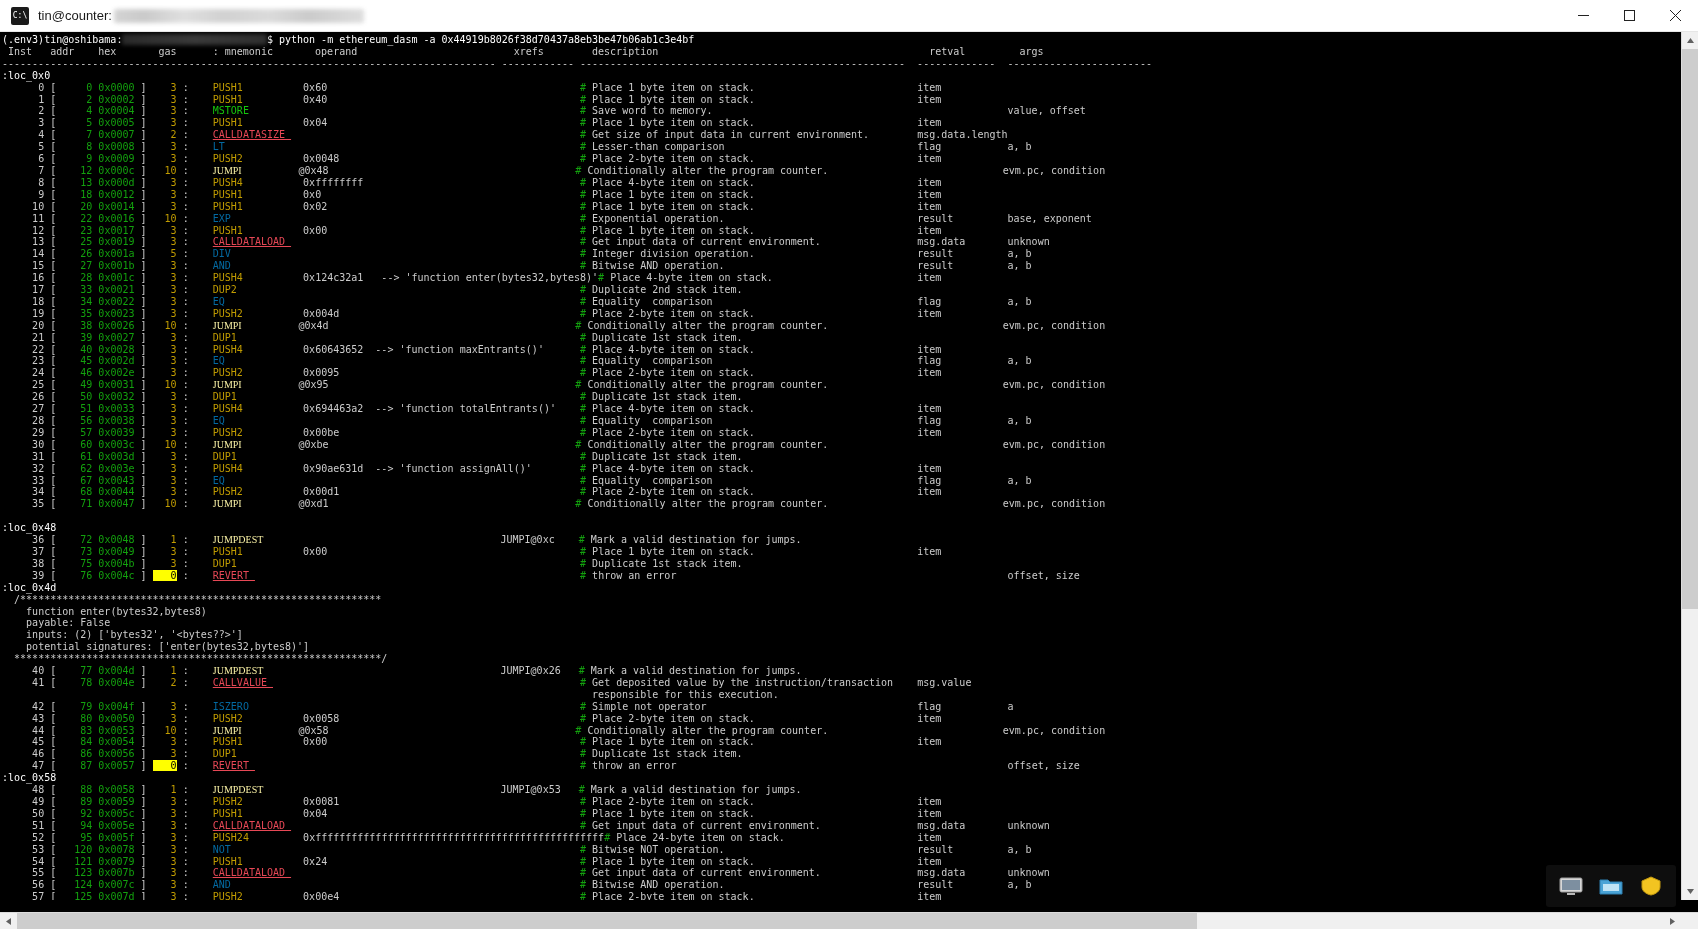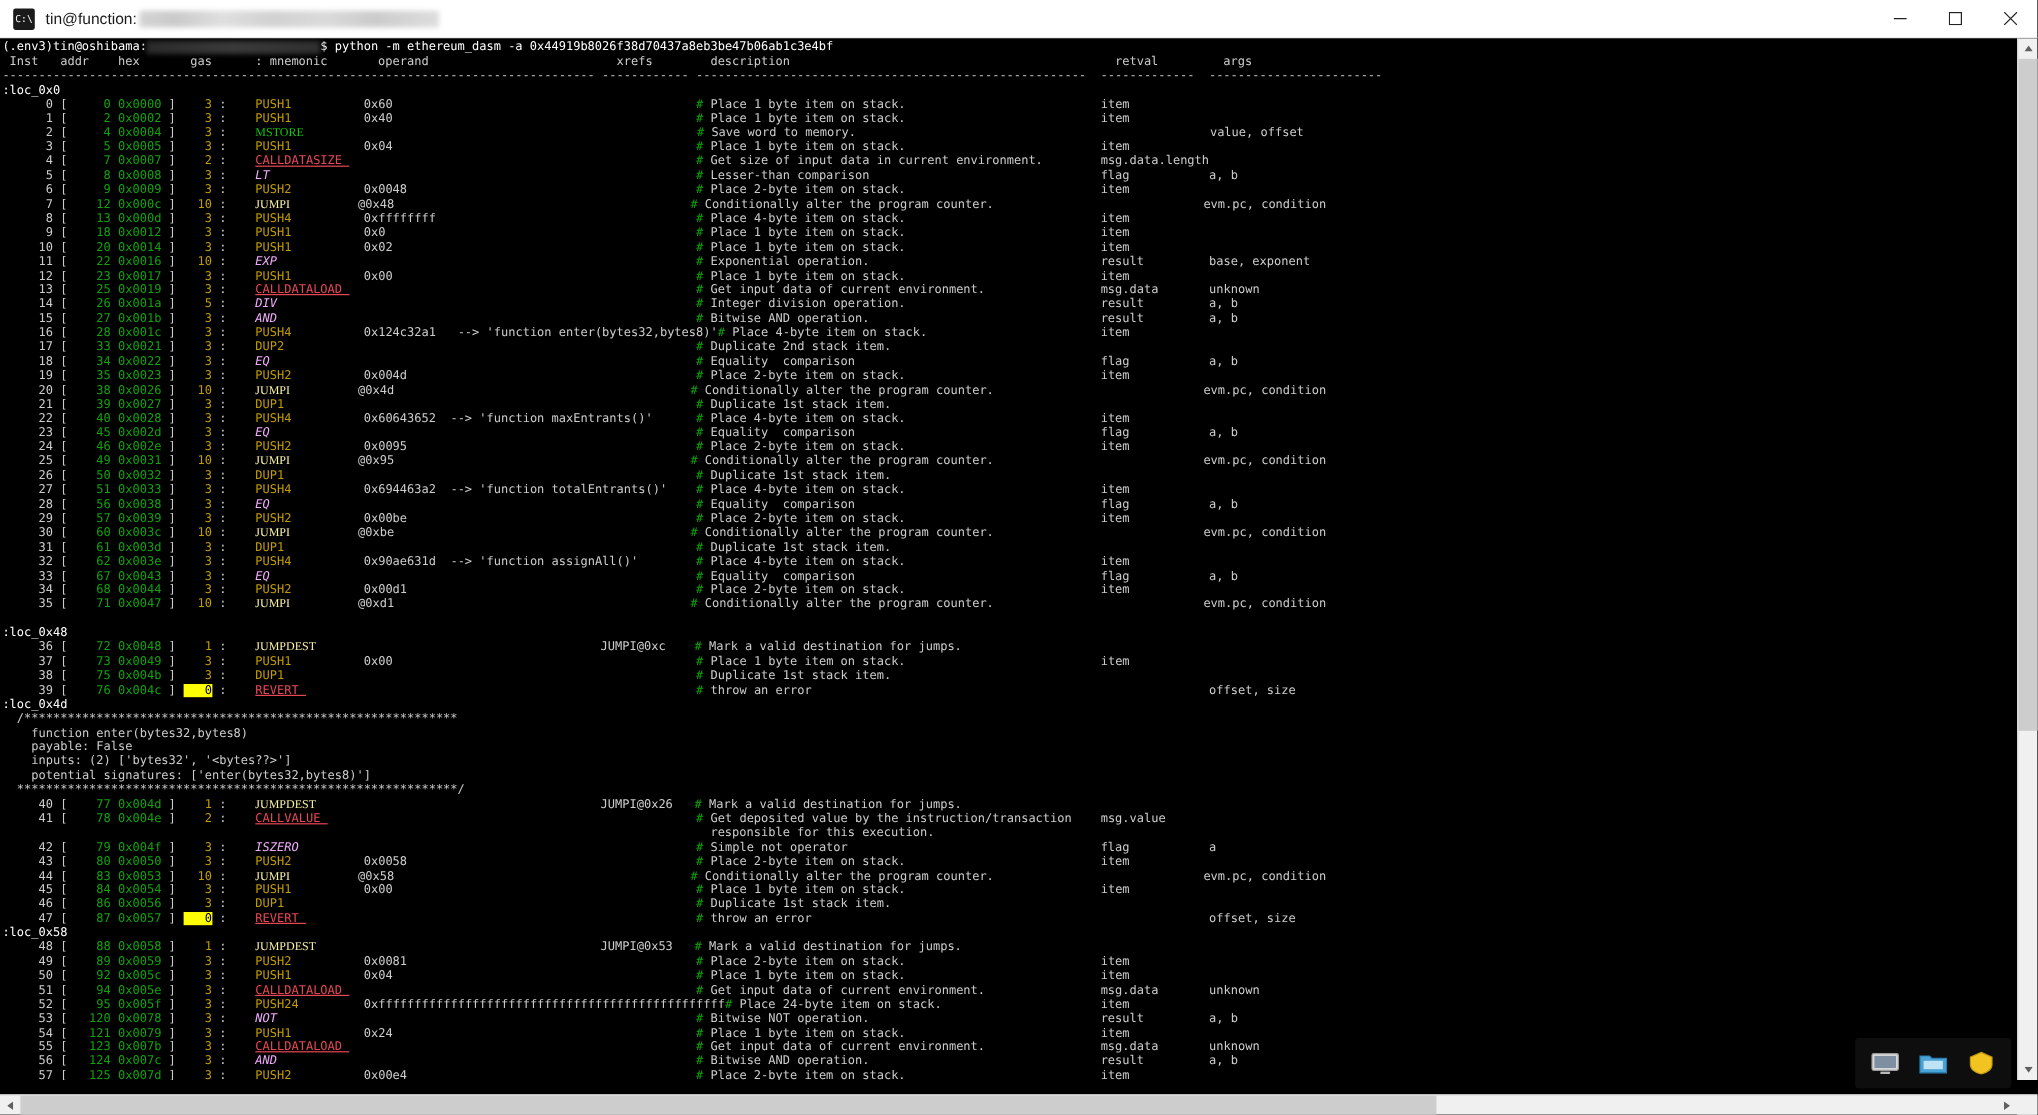--- a/index.html
+++ b/index.html
@@ -51,26 +51,26 @@
     font-size: 10px; line-height: 11.92px;
     padding: 2px 0 0 2px;
     overflow: hidden; white-space: pre;
     letter-spacing: 0px;
   }
   #term .line { height: 11.92px; white-space: pre; }
 
   
   .c-white   { color: #cccccc; }
   .c-bright  { color: #ffffff; }
-  .c-green   { color: #16c60c; font-family: Liberation Serif, serif; }
+  .c-green   { color: #16c60c; }
   .c-dgreen  { color: #13a10e; }
   .c-yellow  { color: #c19c00; }
   .c-byellow { color: #f9f1a5; font-family: Liberation Serif, serif; }
   .c-red     { color: #e74856; text-decoration: underline; }
-  .c-magenta { color: #f0abfc; font-style: italic; }
+  .c-magenta { color: #0369a1; }
   .c-hl      { background: #ffff00; color: #000000; }
 
   
   #vscroll {
     position: absolute; right: 0; top: 32px; width: 17px; height: 868px;
     background: #f0f0f0; border-left: 1px solid #dcdcdc;
   }
   #vscroll .arrow {
     width: 17px; height: 17px; display:flex; align-items:center; justify-content:center;
     color:#606060; font-size: 8px;
@@ -105,21 +105,21 @@
   #tray .tr-icon { width: 26px; height: 22px; position: relative; }
   #tray .tr-icon svg { display:block; }
 </style>
 </head>
 <body>
 
 <div id="window">
 
   <div id="titlebar">
     <div class="tb-icon">C:\</div>
-    <div class="tb-title">tin@function:</div>
+    <div class="tb-title">tin@counter:</div>
     <div class="tb-blur"></div>
     <div class="tb-spacer"></div>
     <div class="winbtn">
       <svg width="11" height="11" viewBox="0 0 11 11">
           <line x1="0" y1="5.5" x2="11" y2="5.5" stroke="#222" stroke-width="1"></line>
         </svg>
     </div>
     <div class="winbtn">
       <svg width="11" height="11" viewBox="0 0 11 11">
           <rect x="0.5" y="0.5" width="10" height="10" fill="none" stroke="#222" stroke-width="1"></rect>

